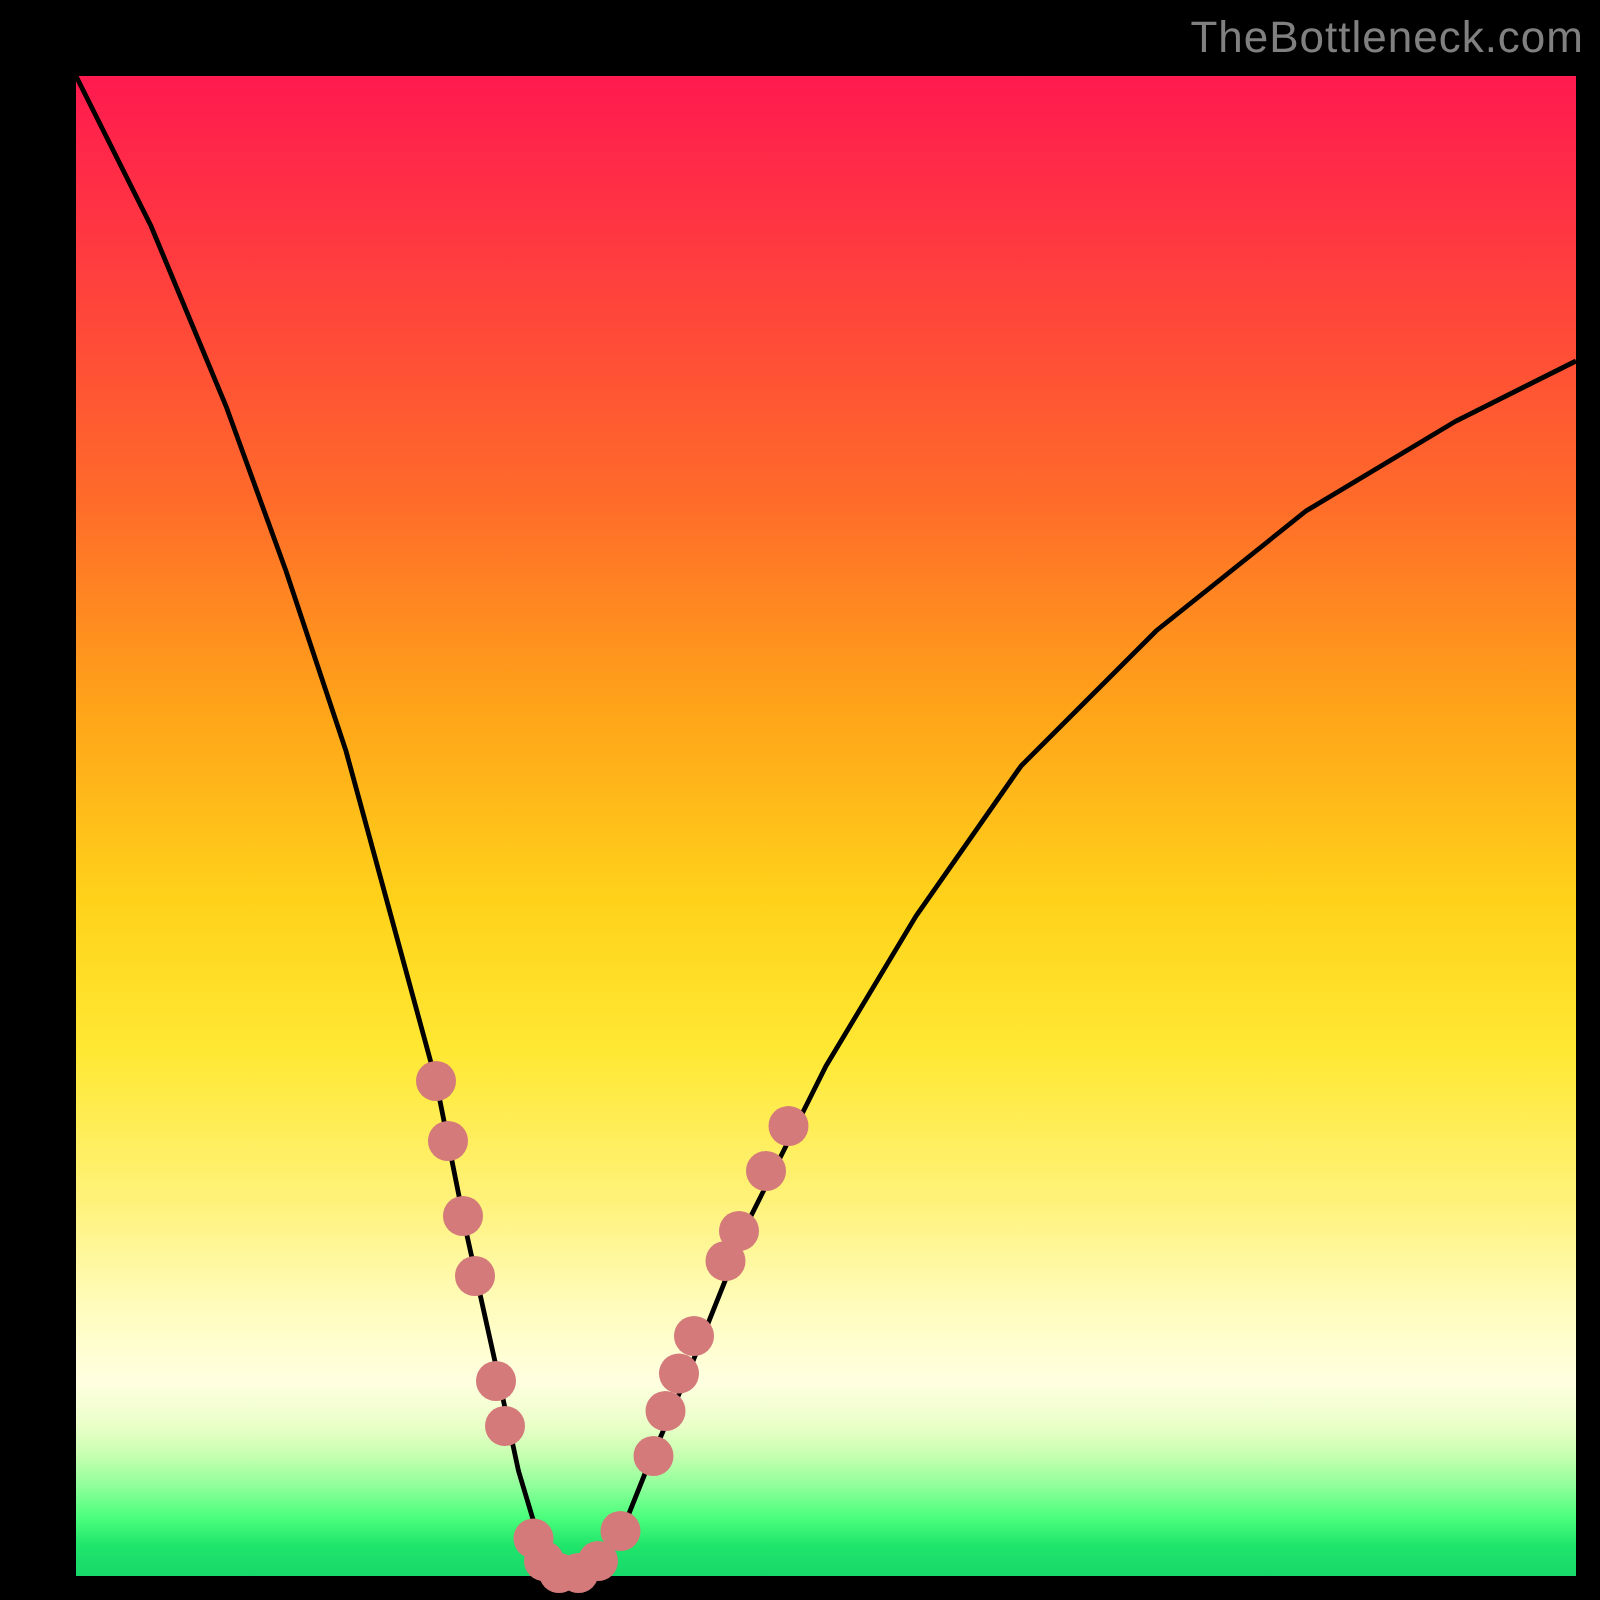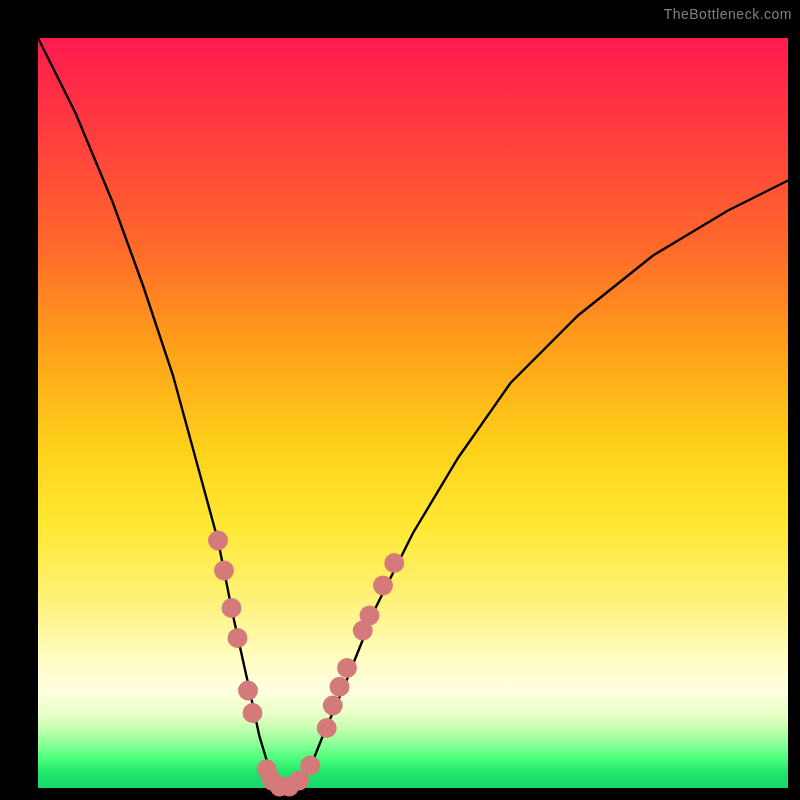--- a/index.html
+++ b/index.html
@@ -39,21 +39,21 @@
       #4eff7d 96%,
       #1fe56b 98%,
       #17d86a 100%
     );
   }
   .watermark {
     position: absolute;
     top: 6px;
     right: 8px;
     color: #808080;
-    font-size: 14px;
+    font-size: 22px;
     letter-spacing: 0.5px;
     font-weight: 400;
     user-select: none;
     text-align: center;
   }
   svg.curve {
     position: absolute;
     left: 0;
     top: 0;
     width: 750px;

